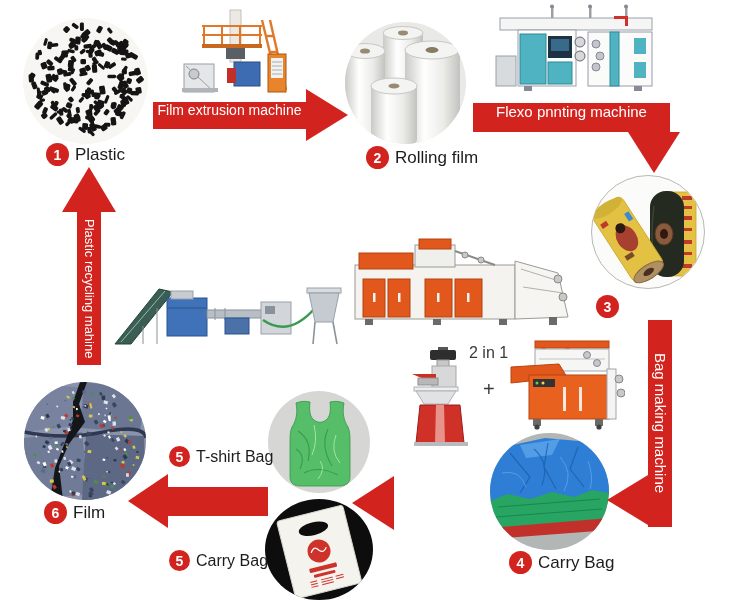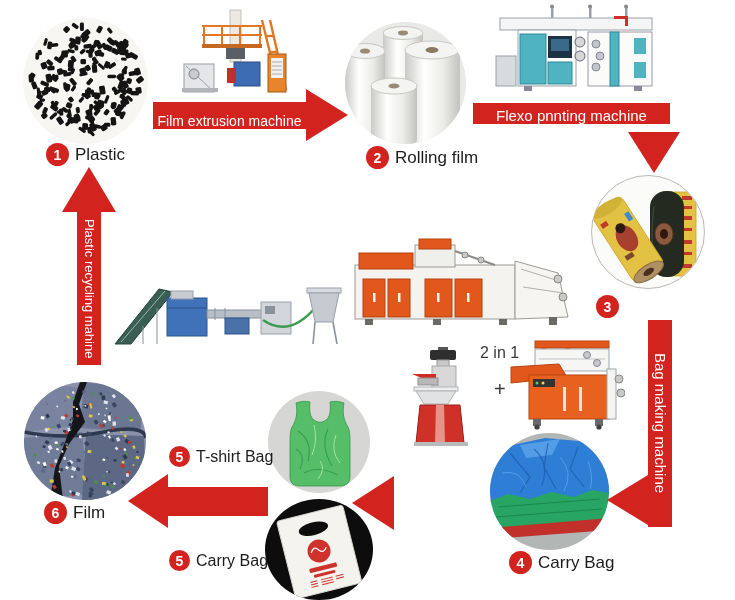--- a/index.html
+++ b/index.html
@@ -5,26 +5,26 @@
   * { margin:0; padding:0; box-sizing:border-box; }
   html,body { background:#ffffff; font-family:"Liberation Sans", sans-serif; }
   .canvas { position:relative; width:735px; height:600px; background:#ffffff; overflow:hidden; }
   .abs { position:absolute; }
   .photo-circle { position:absolute; border-radius:50%; overflow:hidden; }
   .photo-circle svg { display:block; }
   .stage-label { position:absolute; display:flex; align-items:center; gap:6px;
                  font-size:17px; color:#1c1c1c; white-space:nowrap; }
   .badge { width:23px; height:23px; border-radius:50%; background:#d2231f; color:#fff;
            font-size:14px; font-weight:bold; display:flex; align-items:center; justify-content:center; flex:0 0 auto; }
-  .hbanner { position:absolute; background:#d2231f; color:#fff; display:flex; align-items:flex-end;
+  .hbanner { position:absolute; background:#d2231f; color:#fff; display:flex; align-items:flex-start;
              justify-content:center; white-space:nowrap; }
   .vbanner { position:absolute; background:#d2231f; color:#fff; writing-mode:vertical-rl;
              display:flex; align-items:center; justify-content:center; white-space:nowrap; overflow:visible; }
   .tri { position:absolute; width:0; height:0; }
-  .note-text { position:absolute; color:#3a3a3a; white-space:nowrap;margin-left:11px; }
+  .note-text { position:absolute; color:#3a3a3a; white-space:nowrap; }
   .arrow-body-text { font-size:15px; }
 </style>
 </head>
 <body>
 
 <div class="canvas">
 
   <div class="photo-circle" style="left:23px;top:18px;width:125px;height:126px;background:#f7f6f3">
     <svg width="125" height="126" viewBox="0 0 125 126">
       <g id="granule-dots">
@@ -654,21 +654,21 @@
       <rect x="88" y="82" width="8" height="7" fill="#6a6a6a"></rect>
     <circle cx="30" cy="90" r="2.6" fill="#404040"></circle>
       <circle cx="92" cy="90" r="2.6" fill="#404040"></circle>
   </svg>
 
   <div class="hbanner" style="left:153px;top:102px;width:153px;height:27px;font-size:14px">
     <span>Film extrusion machine</span>
   </div>
   <div class="tri" style="left:306px;top:89px;border-left:42px solid #d2231f;border-top:26px solid transparent;border-bottom:26px solid transparent"></div>
 
-  <div class="hbanner" style="left:473px;top:103px;width:197px;height:21px;font-size:15px">
+  <div class="hbanner" style="left:473px;top:103px;width:197px;height:29px;font-size:15px">
     <span>Flexo pnnting machine</span>
   </div>
   <div class="tri" style="left:628px;top:132px;border-top:41px solid #d2231f;border-left:26px solid transparent;border-right:26px solid transparent"></div>
 
   <div class="vbanner" style="left:648px;top:320px;width:24px;height:207px;font-size:15px">
     <span>Bag making machine</span>
   </div>
   <div class="tri" style="left:607px;top:475px;border-right:41px solid #d2231f;border-top:25px solid transparent;border-bottom:25px solid transparent"></div>
 
   <div class="tri" style="left:352px;top:476px;border-right:42px solid #d2231f;border-top:27px solid transparent;border-bottom:27px solid transparent"></div>

